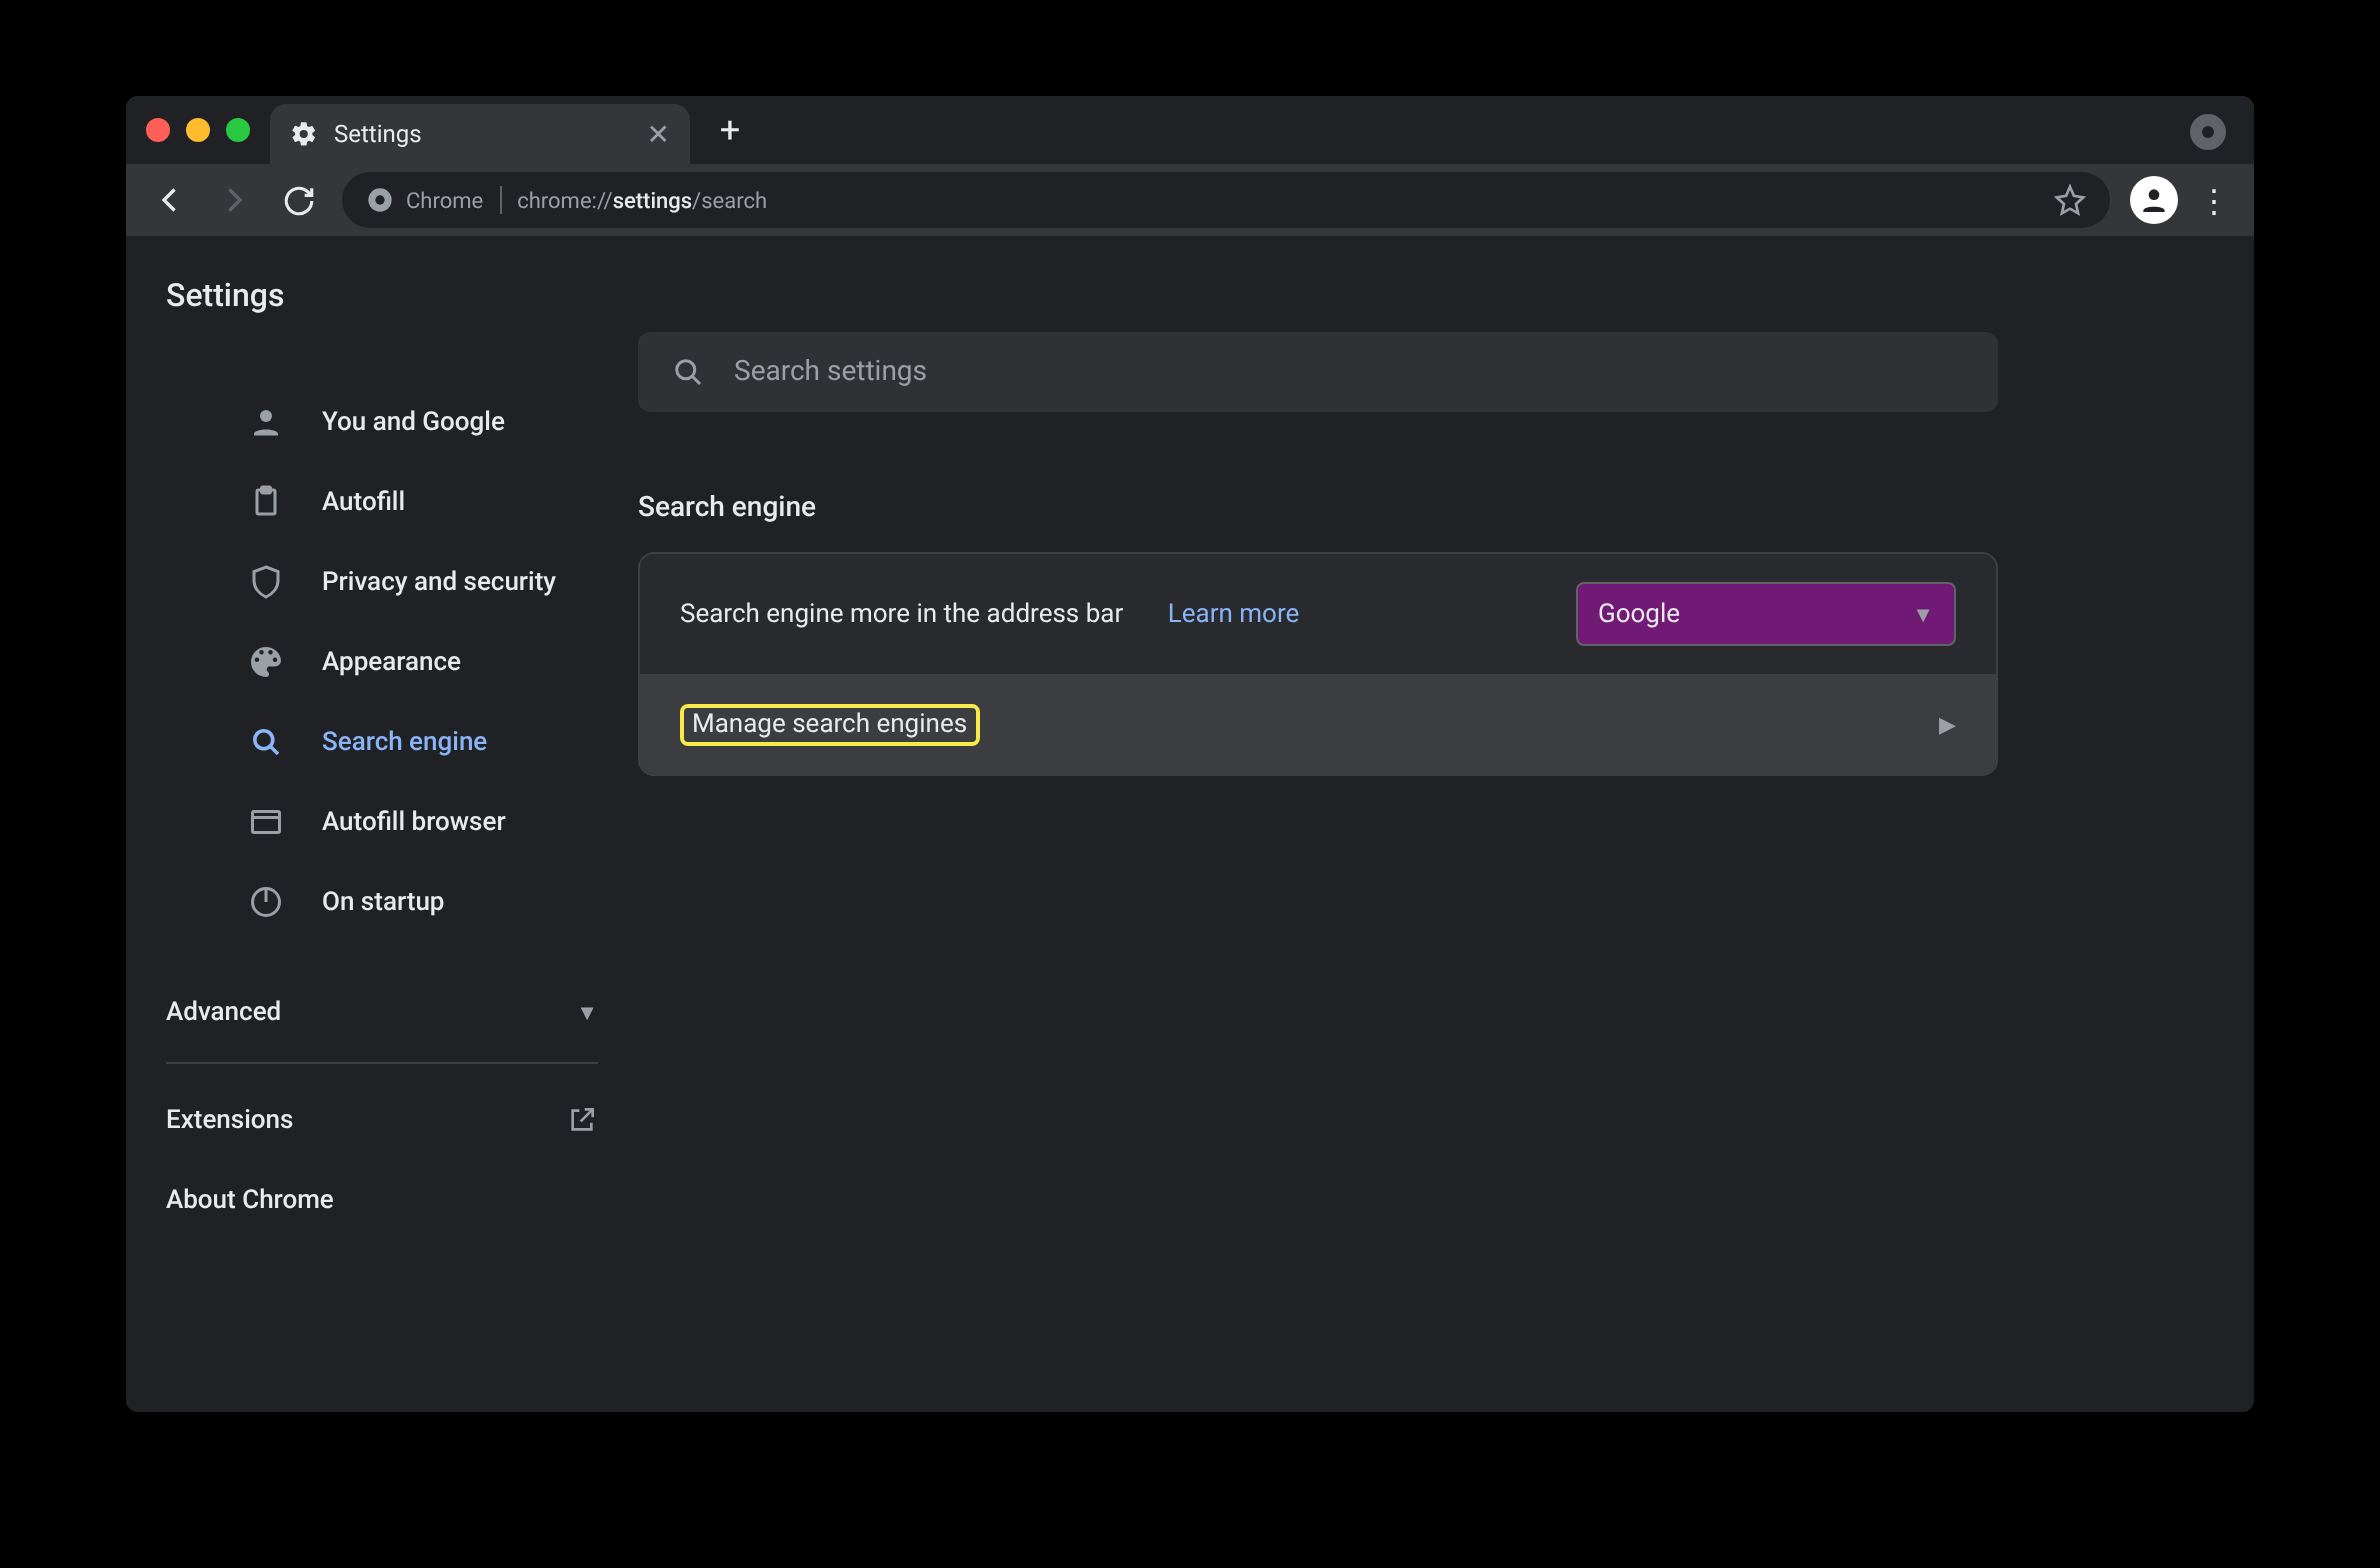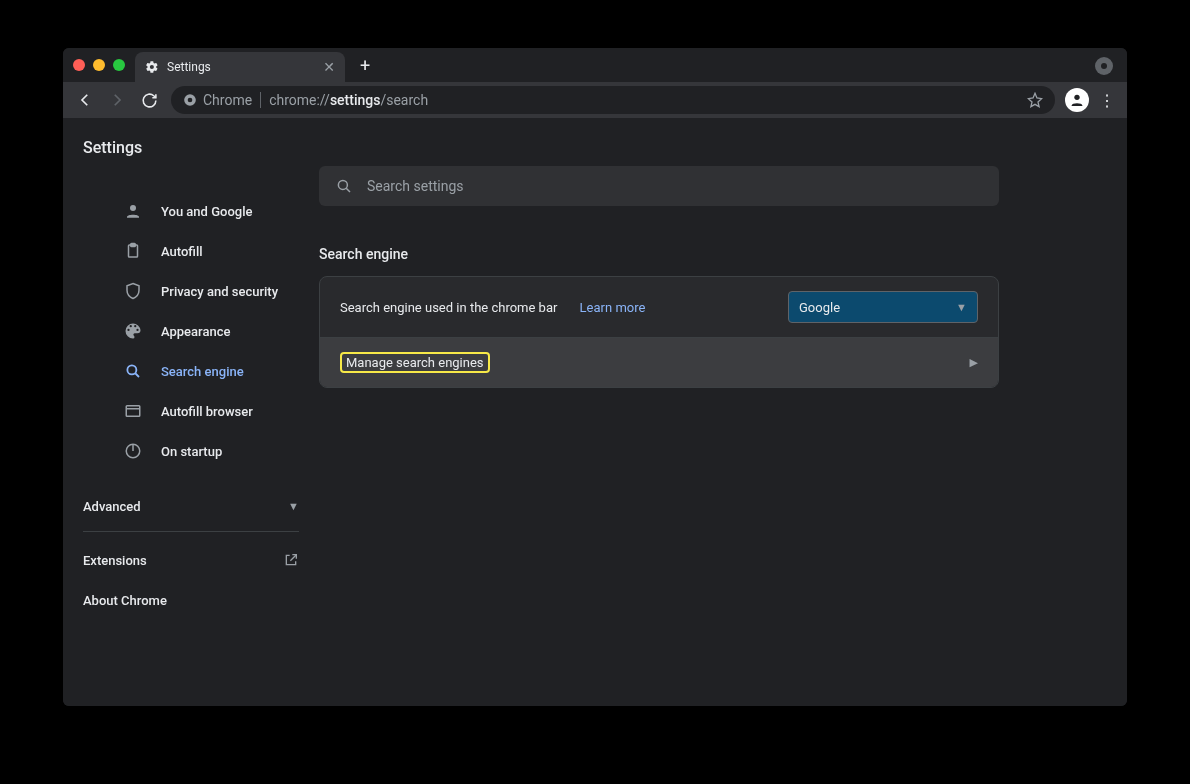--- a/index.html
+++ b/index.html
@@ -65,21 +65,21 @@
       flex:1;
       height:28px;
       background:#202124;
       border-radius:14px;
       margin: 0 4px;
       display:flex;
       align-items:center;
       padding: 0 12px;
       gap:8px;
       color:#9aa0a6;
-      font-size:14px;
+      font-size:11px;
     }
     .omnibox .chrome-label { text-align:left; padding-right:8px; border-right:1px solid #5f6368; display:flex; align-items:center; gap:6px;}
     .omnibox .url { color:#9aa0a6; }
     .omnibox .url b { color:#e8eaed; font-weight:500;}
     .omnibox .star { margin-left:auto; color:#9aa0a6;}
     .avatar { width:24px; height:24px; border-radius:50%; background:#fff; display:flex; align-items:center; justify-content:center; margin:0 2px;}
     .avatar svg{ width:16px; height:16px;}
     .kebab { width:24px; text-align:center; color:#e8eaed; cursor:pointer; font-size:16px;}
     
     .content { flex:1; display:flex; background:#202124; }
@@ -133,21 +133,21 @@
       border:1px solid #3c4043;
     }
     .row {
       display:flex; align-items:center; justify-content:space-between;
       padding: 14px 20px; color:#e8eaed; font-size:13px;
     }
     .row + .row { border-top:1px solid #3c4043;}
     .row.hover { background:#3c3d40; cursor:pointer;}
     .link { color:#8ab4f8; cursor:pointer; margin-left:19px;}
     .select {
-      width:190px; height:32px; background:#0c4a6e; border:1px solid #5f6368;
+      width:190px; height:32px; background:#701a75; border:1px solid #5f6368;
       border-radius:4px; display:flex; align-items:center; justify-content:space-between;
       padding:0 10px; color:#e8eaed; font-size:13px; cursor:pointer;
     }
     .highlight-box {
       border: 2px solid #f7e948;
       border-radius:4px;
       padding: 1px 4px;
       display:inline-block;
     }
     .caret { color:#9aa0a6; font-size:11px;}
@@ -319,21 +319,21 @@
             </span>
           <input type="text" placeholder="Search settings" style="">
         </div>
       </div>
 
       <div class="section-title">Search engine</div>
 
       <div class="card">
         <div class="row">
           <div>
-            <span>Search engine used in the chrome bar</span>
+            <span>Search engine more in the address bar</span>
             <span class="link">Learn more</span>
           </div>
           <div class="select">
             <span>Google</span>
             <span class="caret">▼</span>
           </div>
         </div>
         <div class="row hover">
           <span class="highlight-box">Manage search engines</span>
           <span class="caret">▶</span>

